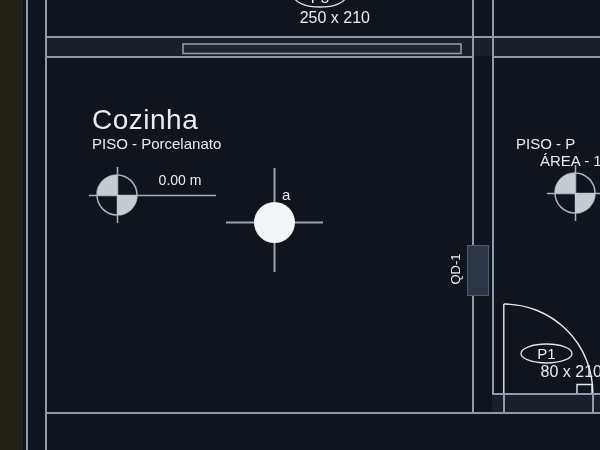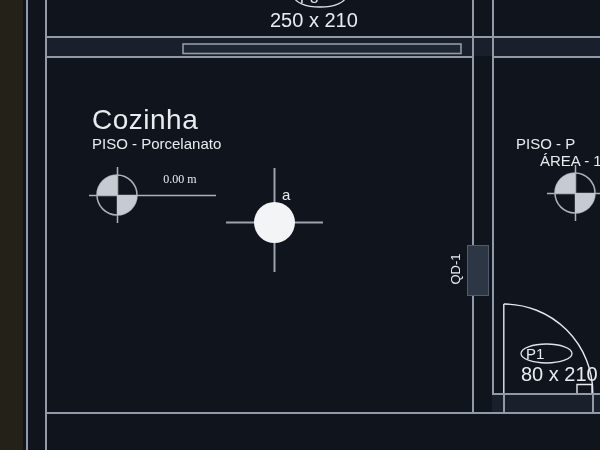--- a/index.html
+++ b/index.html
@@ -8,23 +8,23 @@
     width:600px;height:450px;
     overflow:hidden;
     background:#10151d;
     font-family:"Liberation Sans", sans-serif;
     color:#e9ecef;
   }
   #plan svg{position:absolute;left:0;top:0;}
   .txt{position:absolute;white-space:nowrap;color:#e9ecef;line-height:1.1;}
   .room-name{font-size:28px;letter-spacing:.5px;}
   .room-sub{font-size:15px;}
-  .dim{font-size:20px;text-align:left;}
-  .tag{font-size:15px;text-align:left;}
-  .lvl{font-size:12px;font-family:Liberation Serif, serif;}
+  .dim{font-size:16px;text-align:right;}
+  .tag{font-size:15px;text-align:center;}
+  .lvl{font-size:14px;}
   .small-label{font-size:15px;}
   .rot{transform:rotate(-90deg);transform-origin:center center;font-size:13px;text-align:center;}
   .leftstrip{position:absolute;left:0;top:0;width:23px;height:450px;background:#242119;}
 </style>
 </head>
 <body>
 
 <div id="plan">
 
   <div class="leftstrip"></div>

